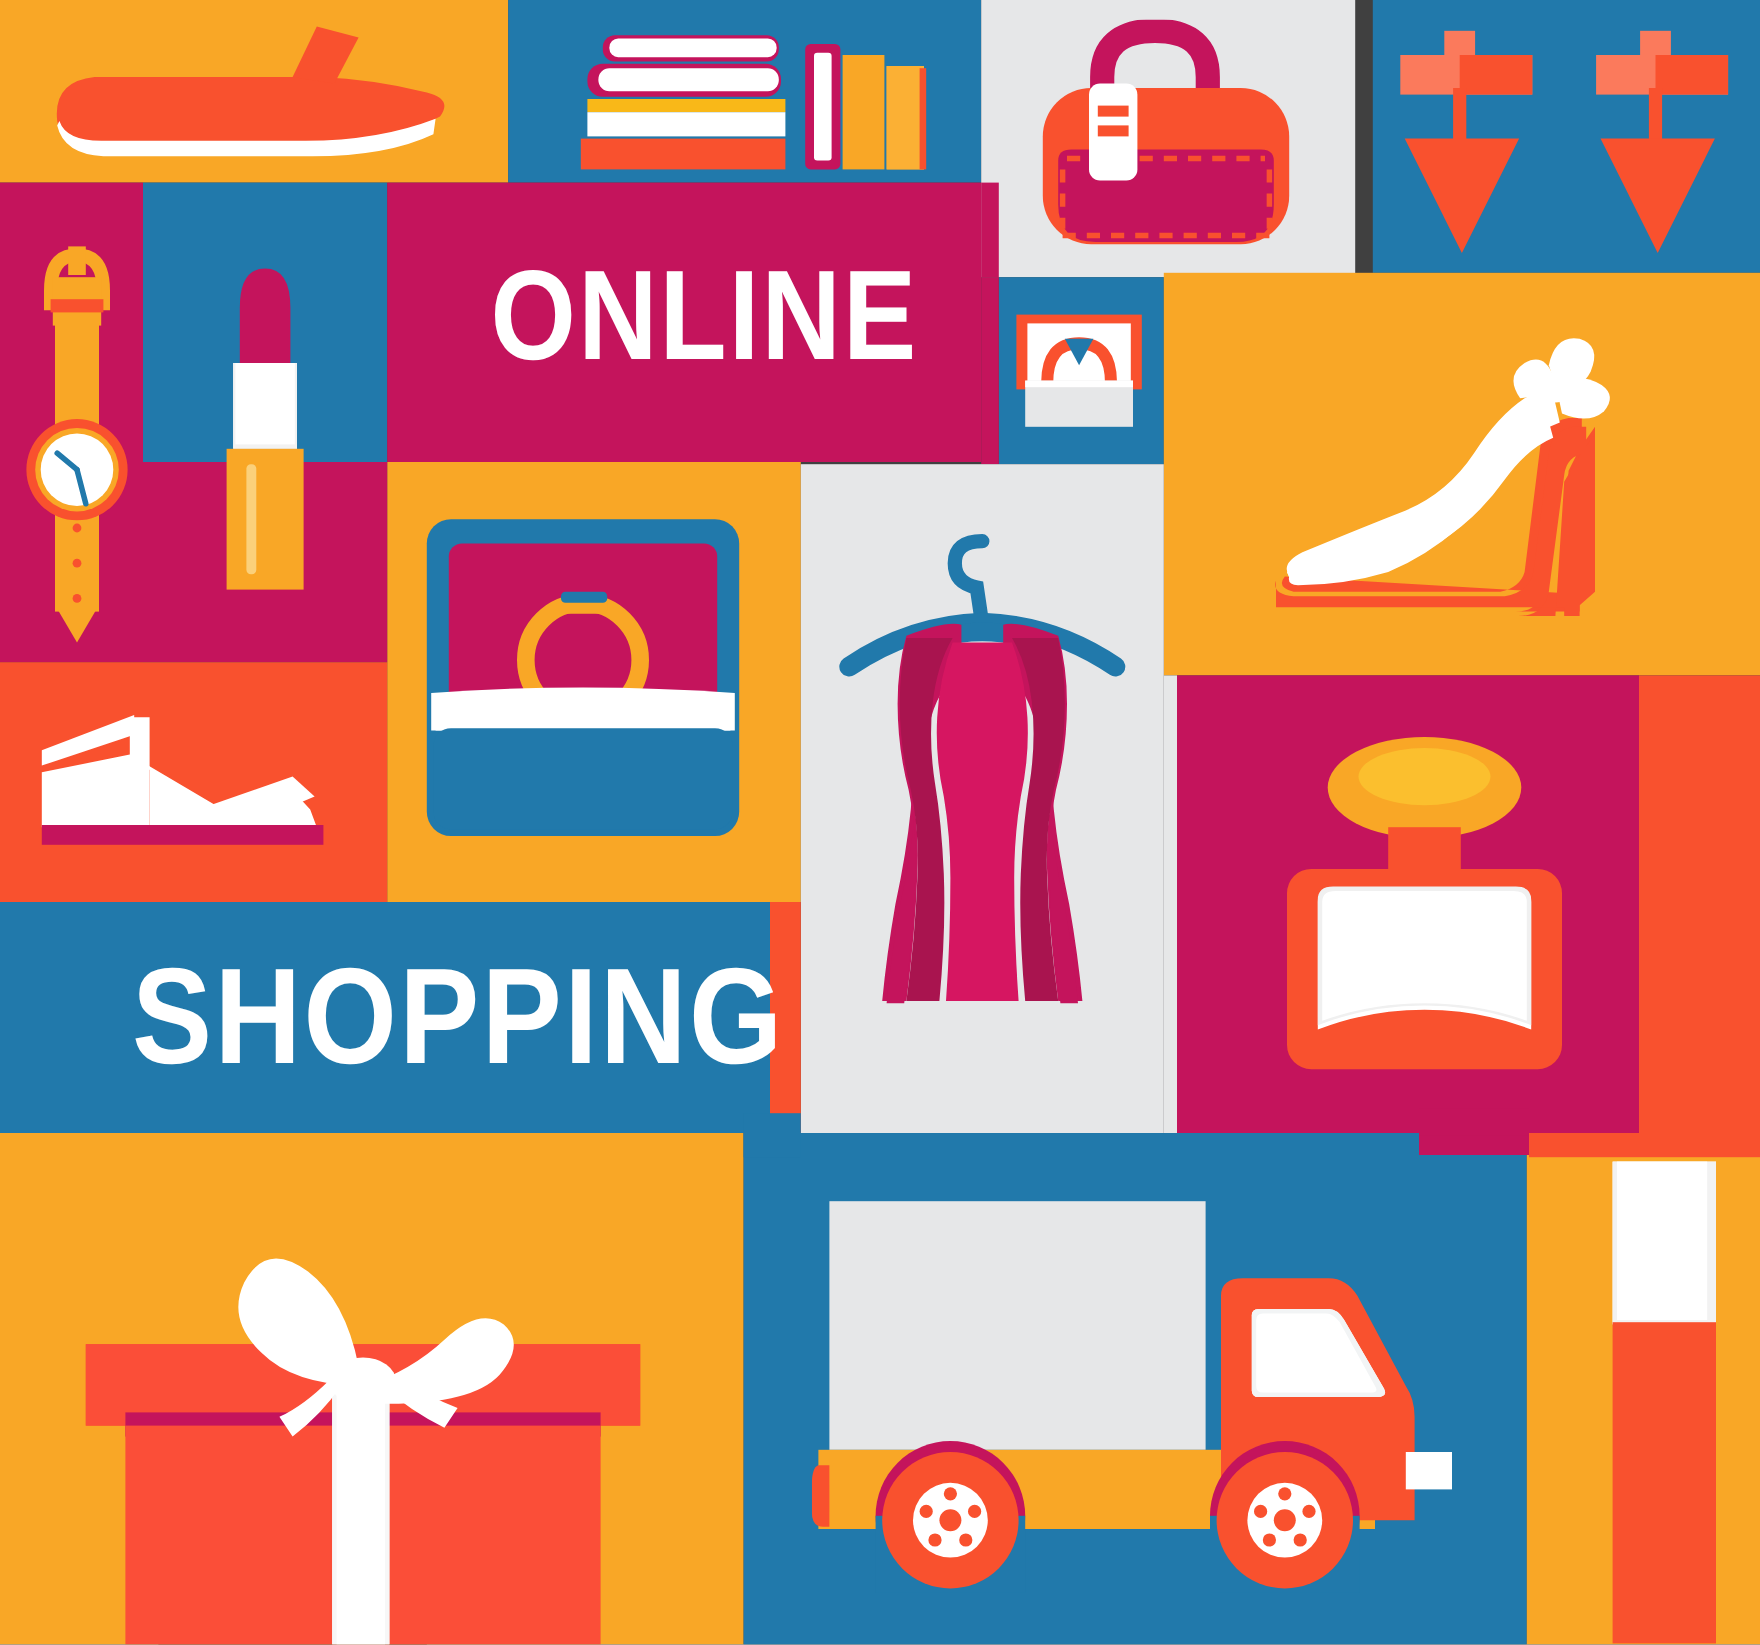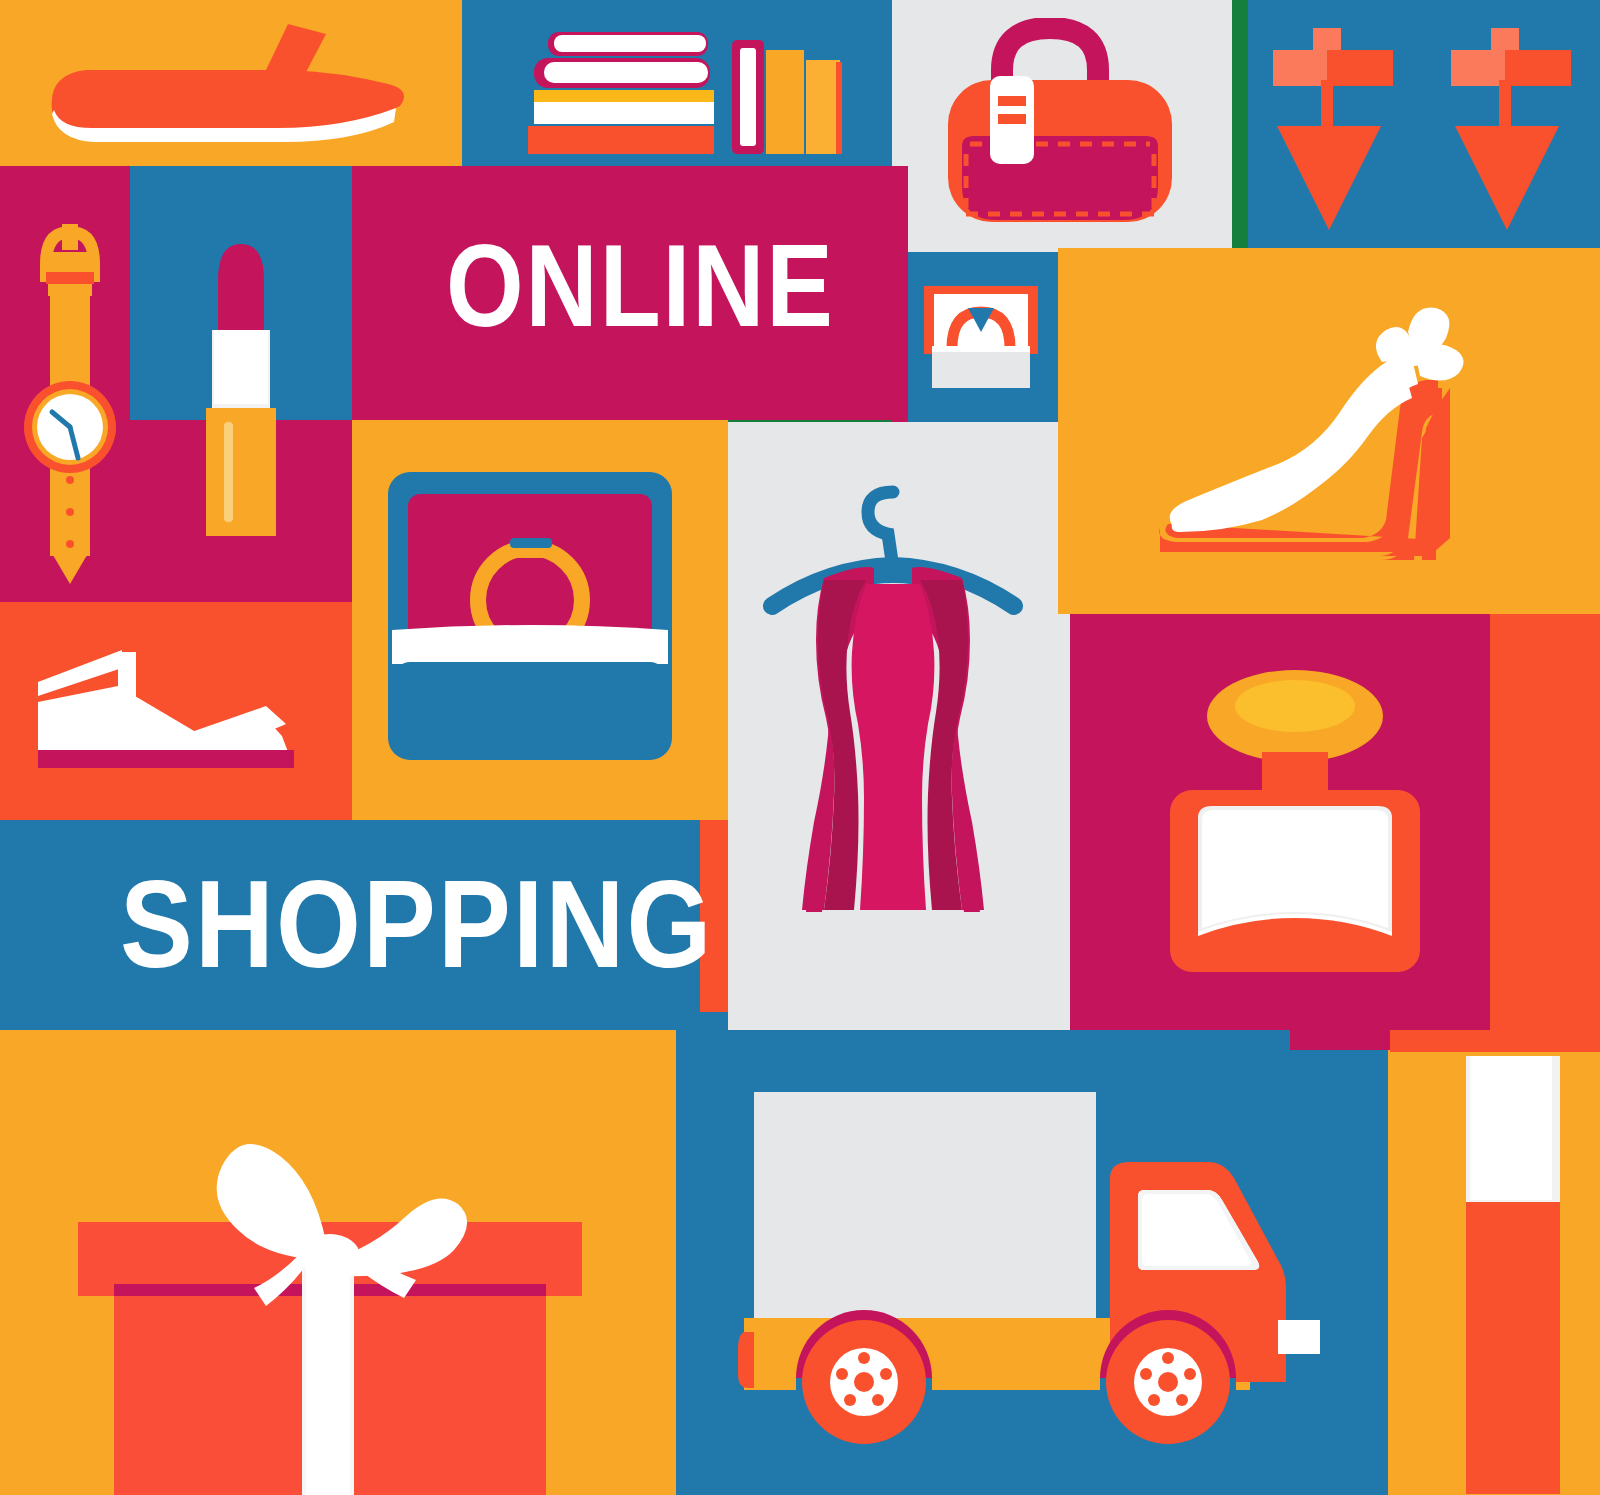--- a/index.html
+++ b/index.html
@@ -5,21 +5,21 @@
   * { box-sizing: border-box; margin: 0; padding: 0; }
   html, body {
     width: 1600px; height: 1495px;
     background: #e6e7e8;
     font-family: "Liberation Sans", sans-serif;
     overflow: hidden;
   }
   #poster {
     position: relative;
     width: 1600px; height: 1495px;
-    background: #15803d;
+    background: #404040;
   }
   .tile { position: absolute; }
   .icon-layer { position: absolute; }
 
   
   .wordmark {
     position: absolute;
     color: #ffffff;
     font-family: "Liberation Sans Narrow", "Liberation Sans", sans-serif;
     font-weight: 700;

